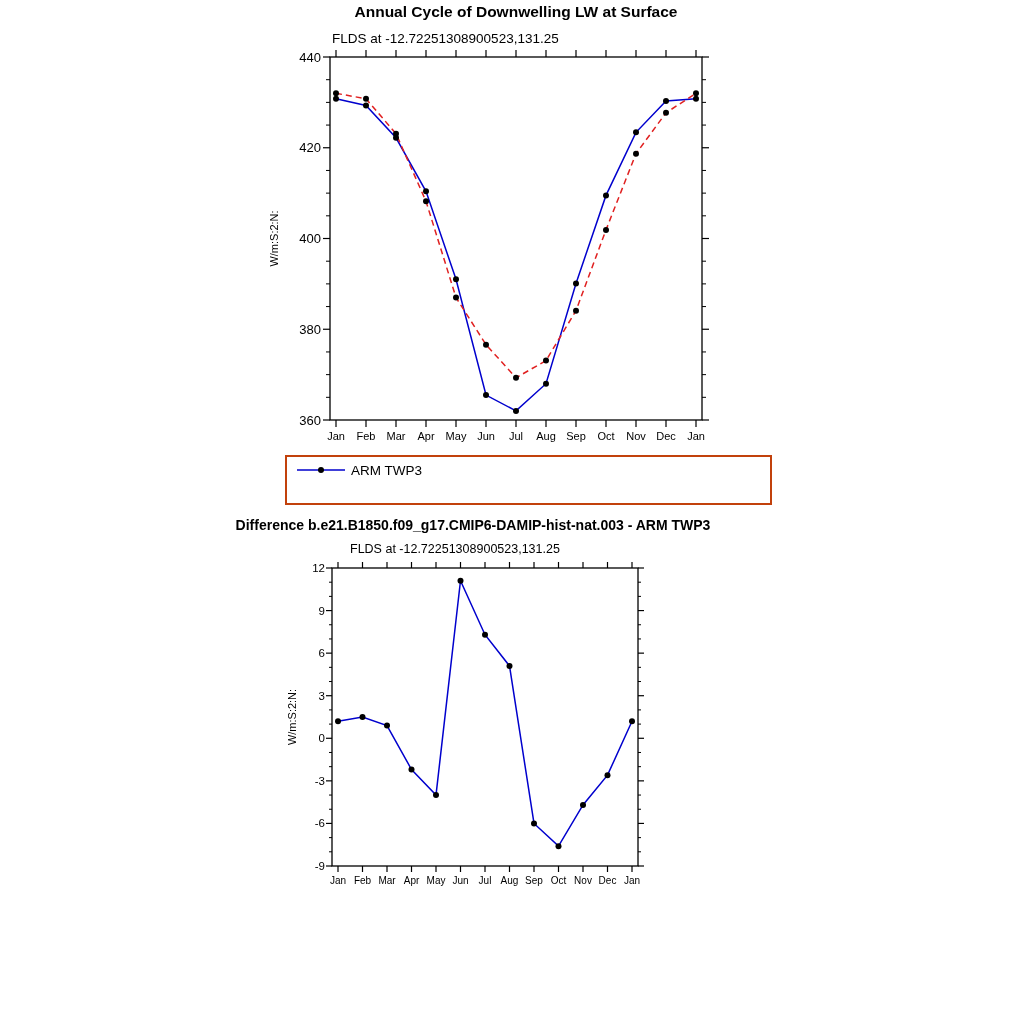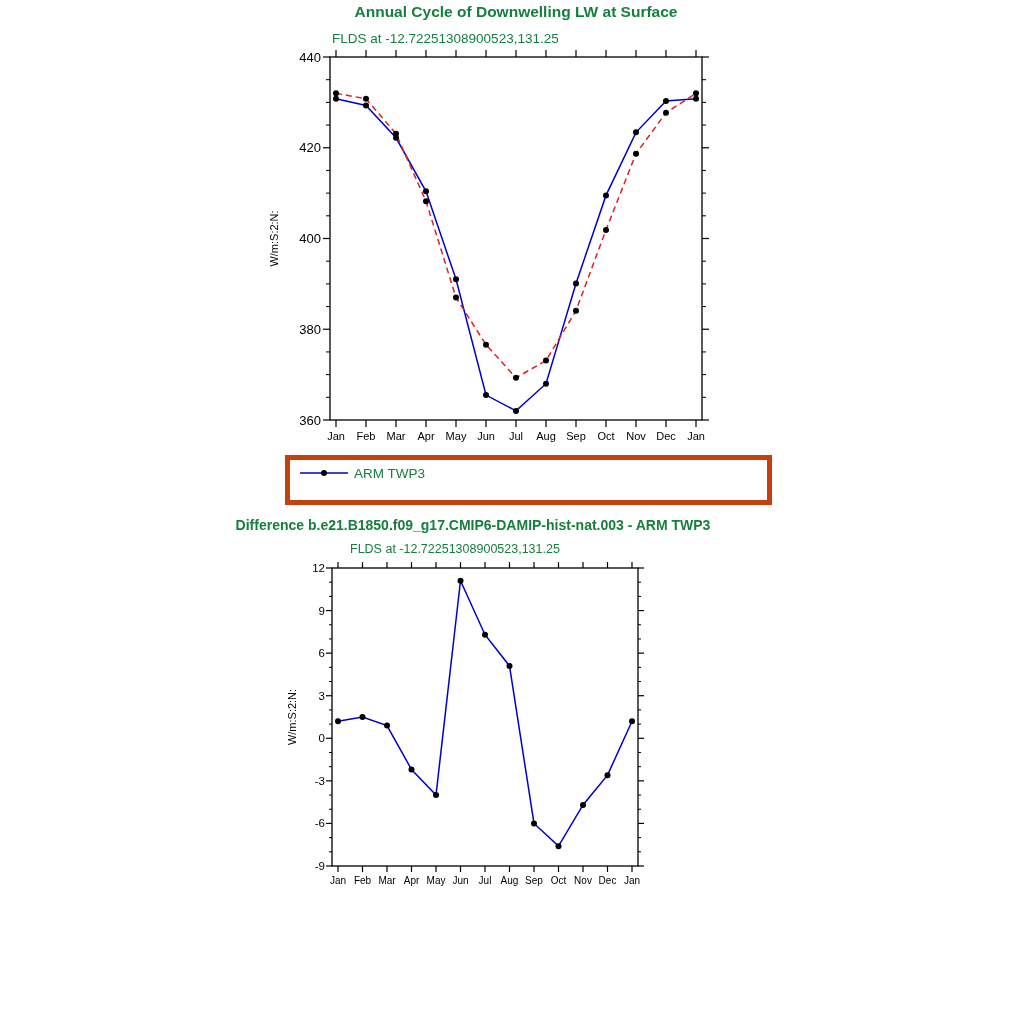--- a/index.html
+++ b/index.html
@@ -1,27 +1,27 @@
 <!DOCTYPE html>
 <html><head>
 <meta charset="utf-8">
 <style>
   html,body{margin:0;padding:0;background:#fff;}
   #page{position:relative;width:1024px;height:1024px;background:#ffffff;overflow:hidden;
-        font-family:"Liberation Sans",sans-serif;color:#15803d;}
+        font-family:"Liberation Sans",sans-serif;color:#000000;}
   .abs{position:absolute;}
   .chart-title{font-weight:bold;text-align:center;}
   #title1{left:280px;top:3px;width:472px;font-size:15.5px;}
   #subtitle1{left:332px;top:31px;font-size:13.5px;}
   #title2{left:223px;top:517px;width:500px;font-size:14px;}
   #subtitle2{left:350px;top:542px;font-size:12.5px;}
   #chart1-svg{left:250px;top:45px;}
   #chart2-svg{left:260px;top:560px;}
   svg text{font-family:"Liberation Sans",sans-serif;fill:#000;}
-  #legend{left:285px;top:455px;width:487px;height:50px;border:5px solid #c2410c;
+  #legend{left:285px;top:455px;width:487px;height:50px;border:2px solid #c2410c;
           box-sizing:border-box;padding:2px 0 0 8px;background:#fff;}
   .legend-row{display:flex;align-items:center;height:22px;}
   .legend-row svg{flex:0 0 auto;margin-right:4px;}
   .legend-label{font-size:13.5px;white-space:nowrap;}
 </style>
 </head>
 <body>
 
 <div id="page">
 

